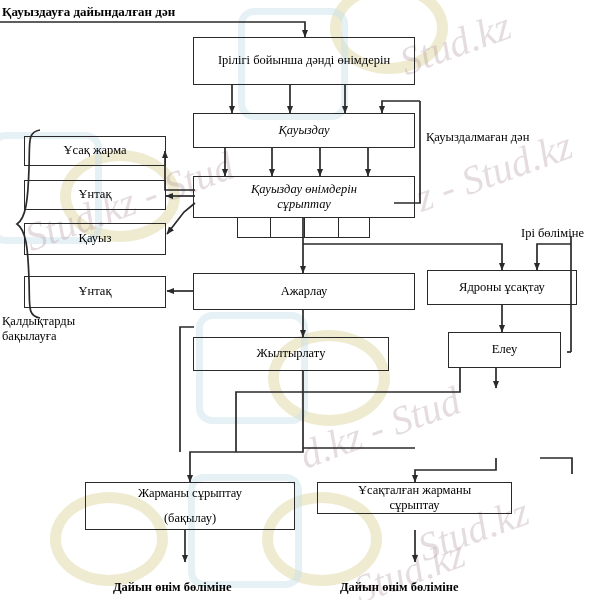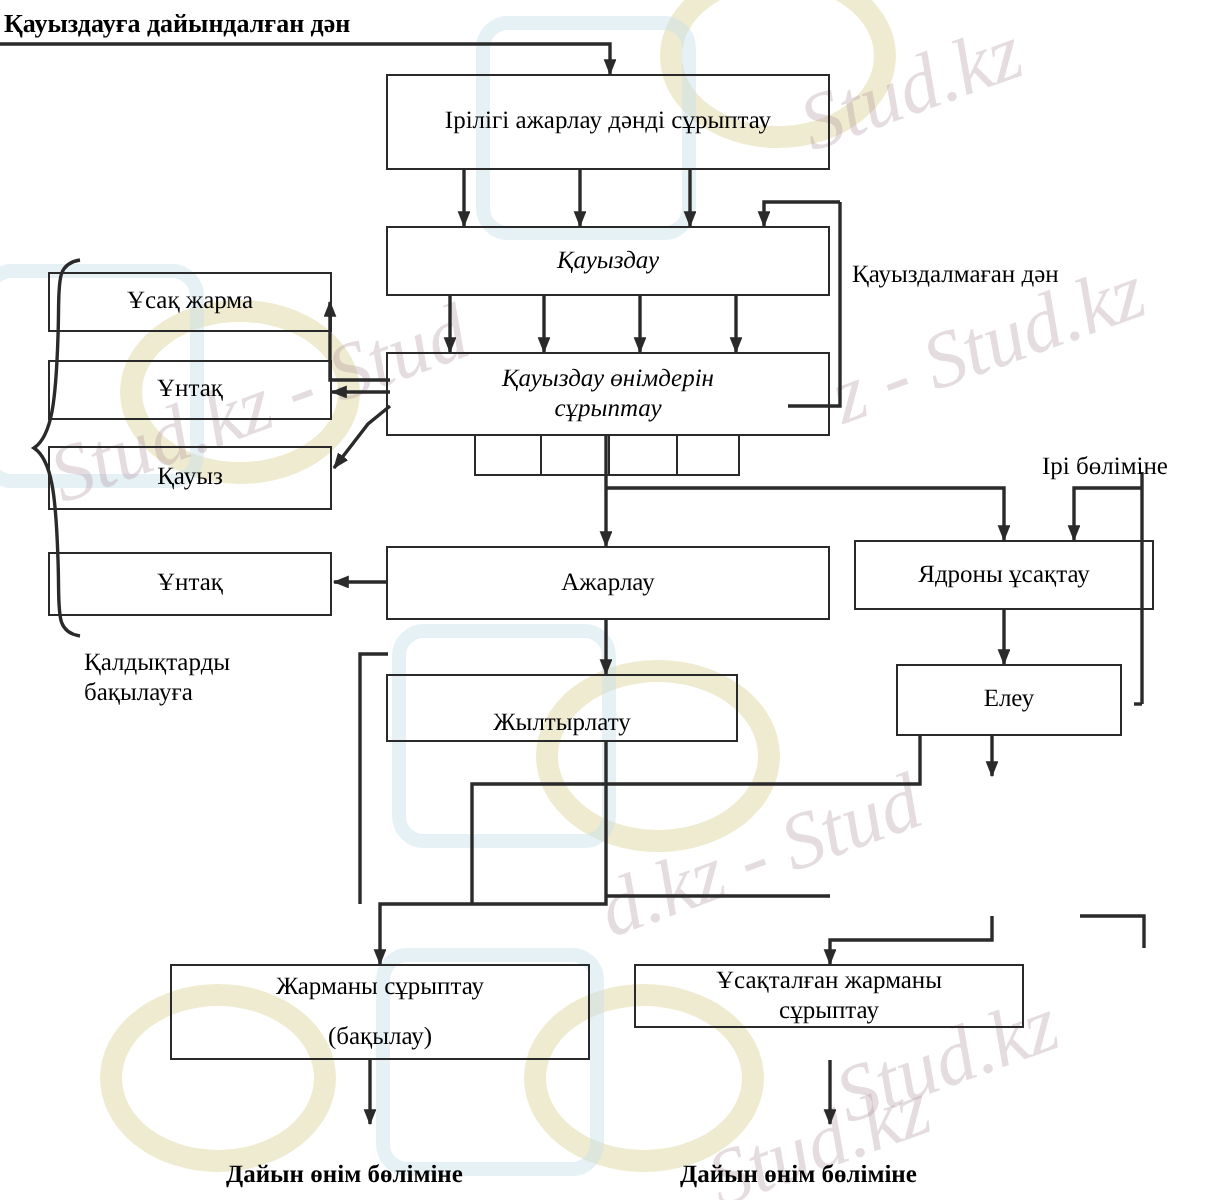--- a/index.html
+++ b/index.html
@@ -193,21 +193,21 @@
 
   <div class="comb" style="left:225px; top:148px; width:146px; height:0px; border:none;"></div>
 
   <div class="comb" style="left:237px; top:218px; width:133px; height:20px;">
     <i style="left:32px;"></i>
     <i style="left:66px;"></i>
     <i style="left:100px;"></i>
   </div>
 
   <div class="box" style="left:193px; top:37px; width:222px; height:48px;">
-    <span>Ірілігі ажарлау дәнді сұрыптау</span>
+    <span>Ірілігі бойынша дәнді өнімдерін</span>
   </div>
 
   <div class="box" style="left:193px; top:113px; width:222px; height:35px;font-style:italic;">
     <span>Қауыздау</span>
   </div>
 
   <div class="box" style="left:193px; top:176px; width:222px; height:42px; flex-direction:column;font-style:italic;">
     <span>Қауыздау өнімдерін</span>
     <span>сұрыптау</span>
   </div>
@@ -225,21 +225,21 @@
   </div>
 
   <div class="box" style="left:24px; top:276px; width:142px; height:32px;">
     <span>Ұнтақ</span>
   </div>
 
   <div class="box" style="left:193px; top:273px; width:222px; height:37px;">
     <span>Ажарлау</span>
   </div>
 
-  <div class="box" style="left:193px; top:337px; width:176px; height:34px;align-items:flex-end;">
+  <div class="box" style="left:193px; top:337px; width:196px; height:34px;">
     <span>Жылтырлату</span>
   </div>
 
   <div class="box" style="left:427px; top:270px; width:150px; height:35px;">
     <span>Ядроны ұсақтау</span>
   </div>
 
   <div class="box" style="left:448px; top:332px; width:113px; height:36px;">
     <span>Елеу</span>
   </div>
@@ -254,19 +254,19 @@
     <span>Ұсақталған жарманы</span>
     <span>сұрыптау</span>
   </div>
 
   <div class="lbl bold" style="left:2px; top:4px; font-size:13px;">Қауыздауға дайындалған дән</div>
 
   <div class="lbl" style="left:426px; top:130px;">Қауыздалмаған дән</div>
 
   <div class="lbl" style="left:521px; top:226px;">Ірі бөліміне</div>
 
-  <div class="lbl two" style="left:2px; top:324px; width:110px;margin-left:40px;">Қалдықтарды бақылауға</div>
+  <div class="lbl two" style="left:2px; top:314px; width:110px;">Қалдықтарды бақылауға</div>
 
   <div class="lbl bold" style="left:113px; top:580px;">Дайын өнім бөліміне</div>
 
   <div class="lbl bold" style="left:340px; top:580px;">Дайын өнім бөліміне</div>
 
 </div>
 
 </body></html>

